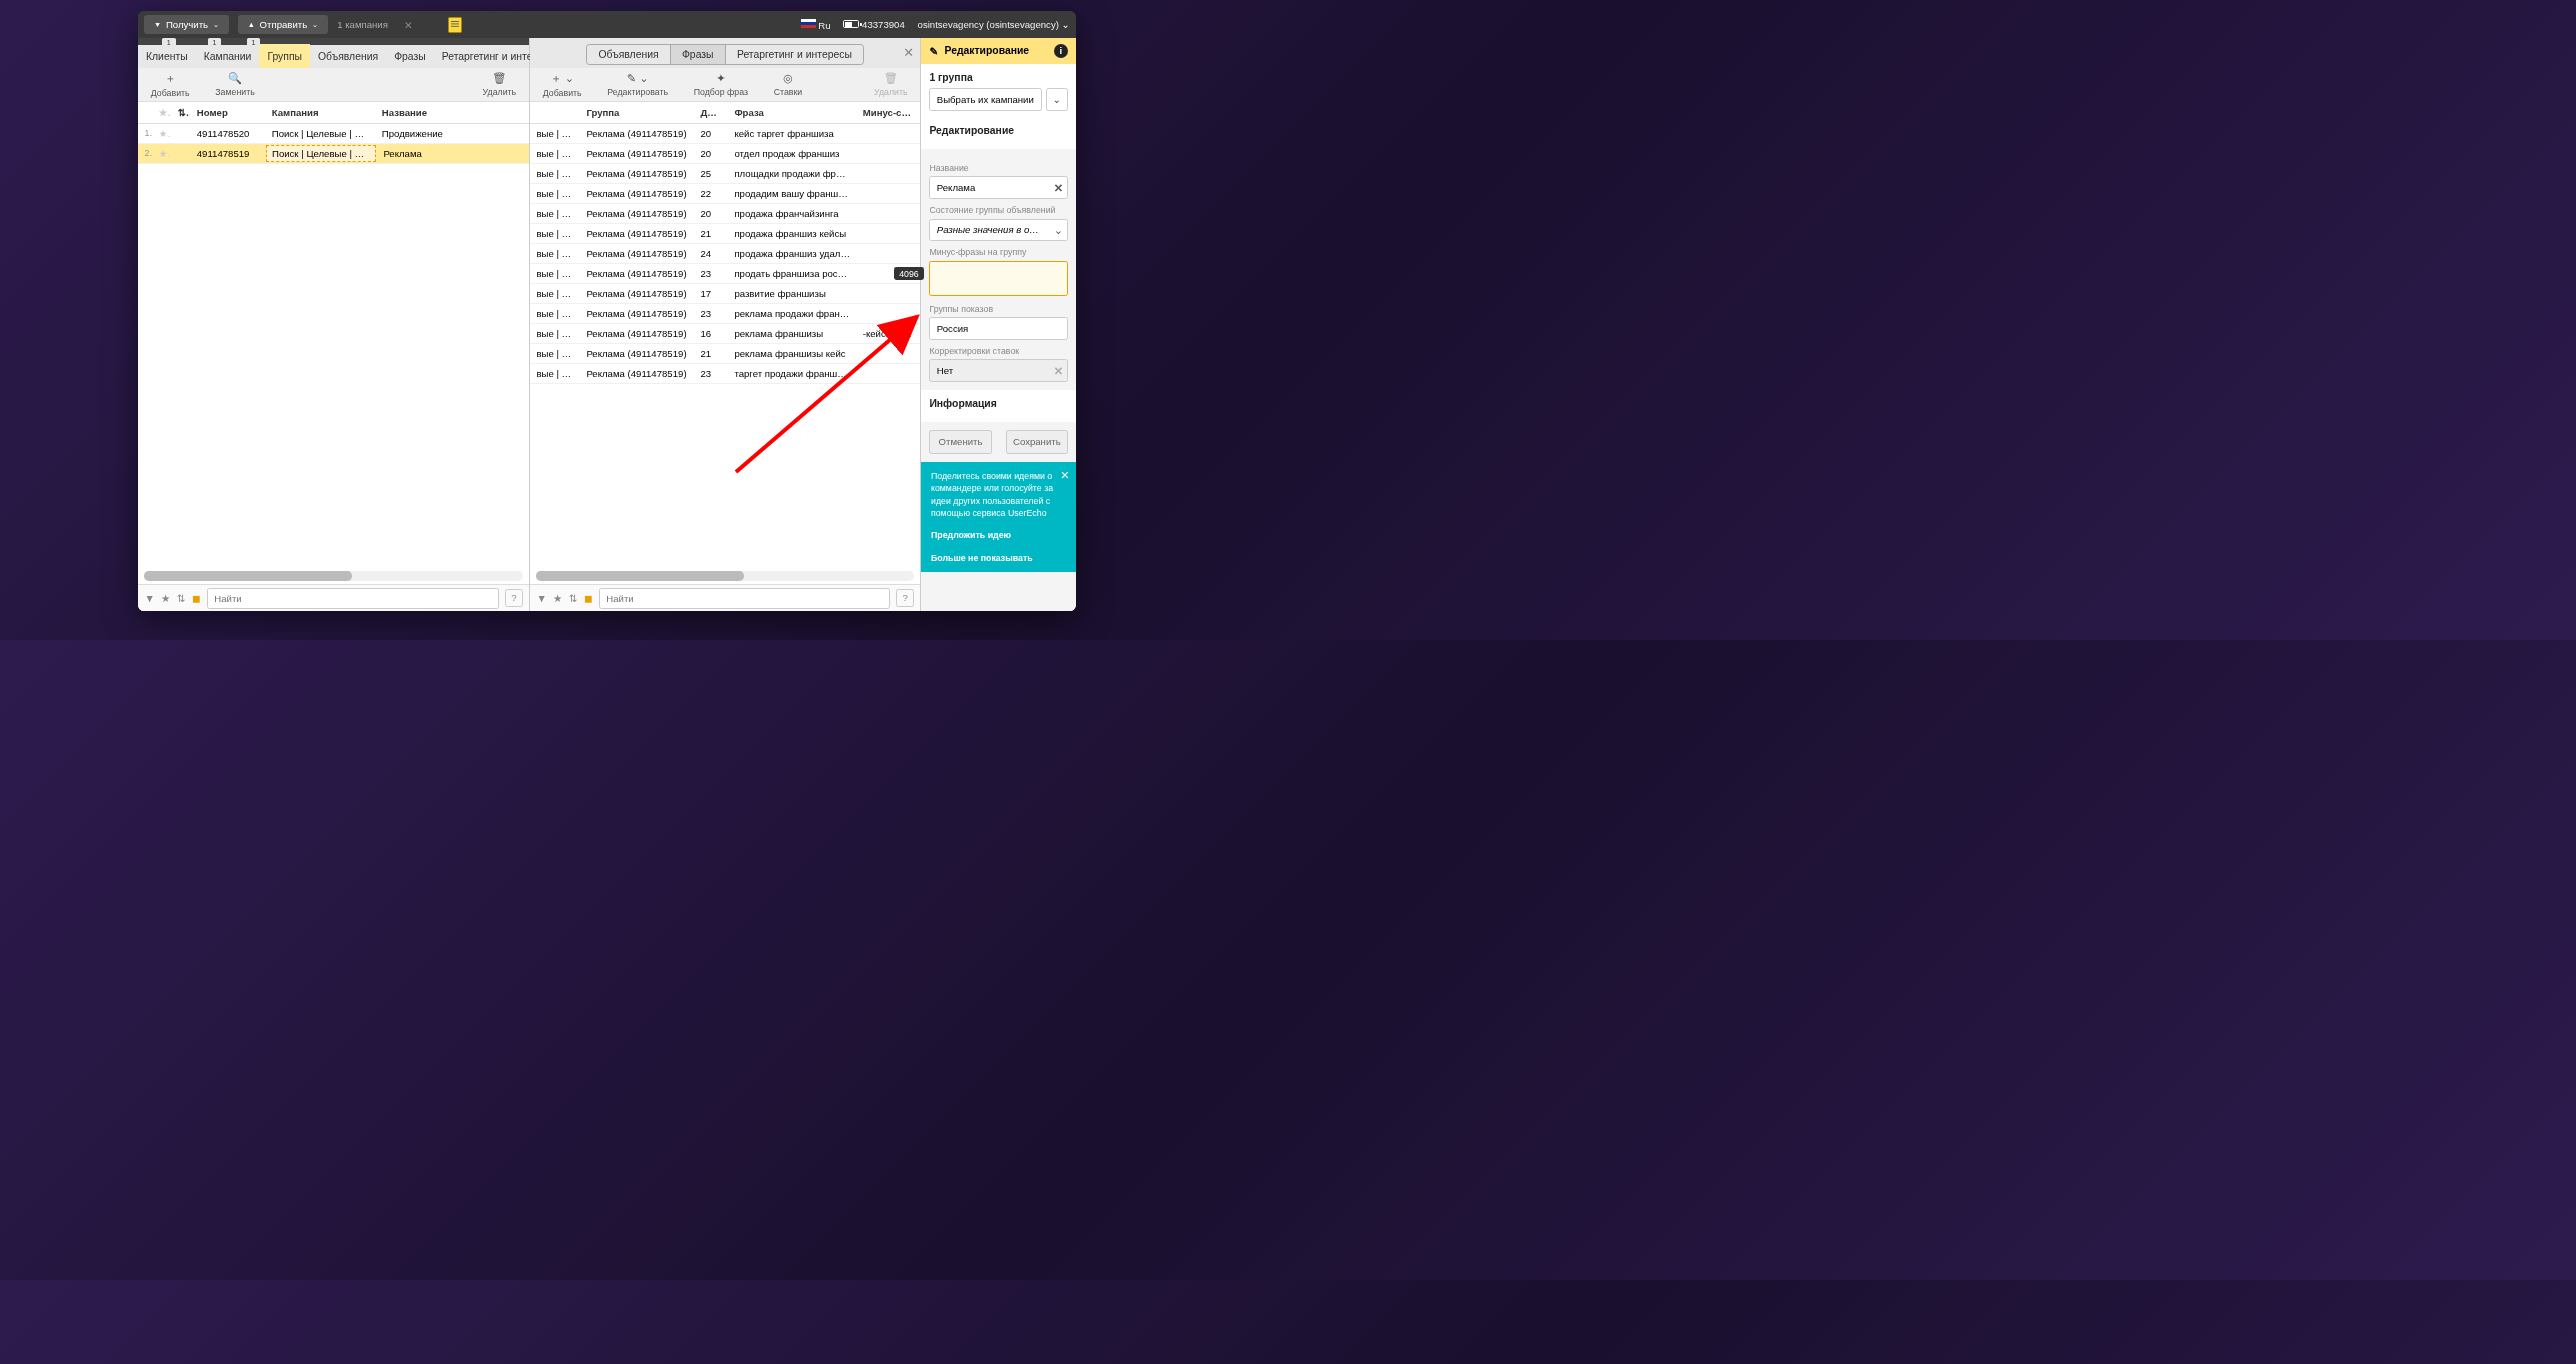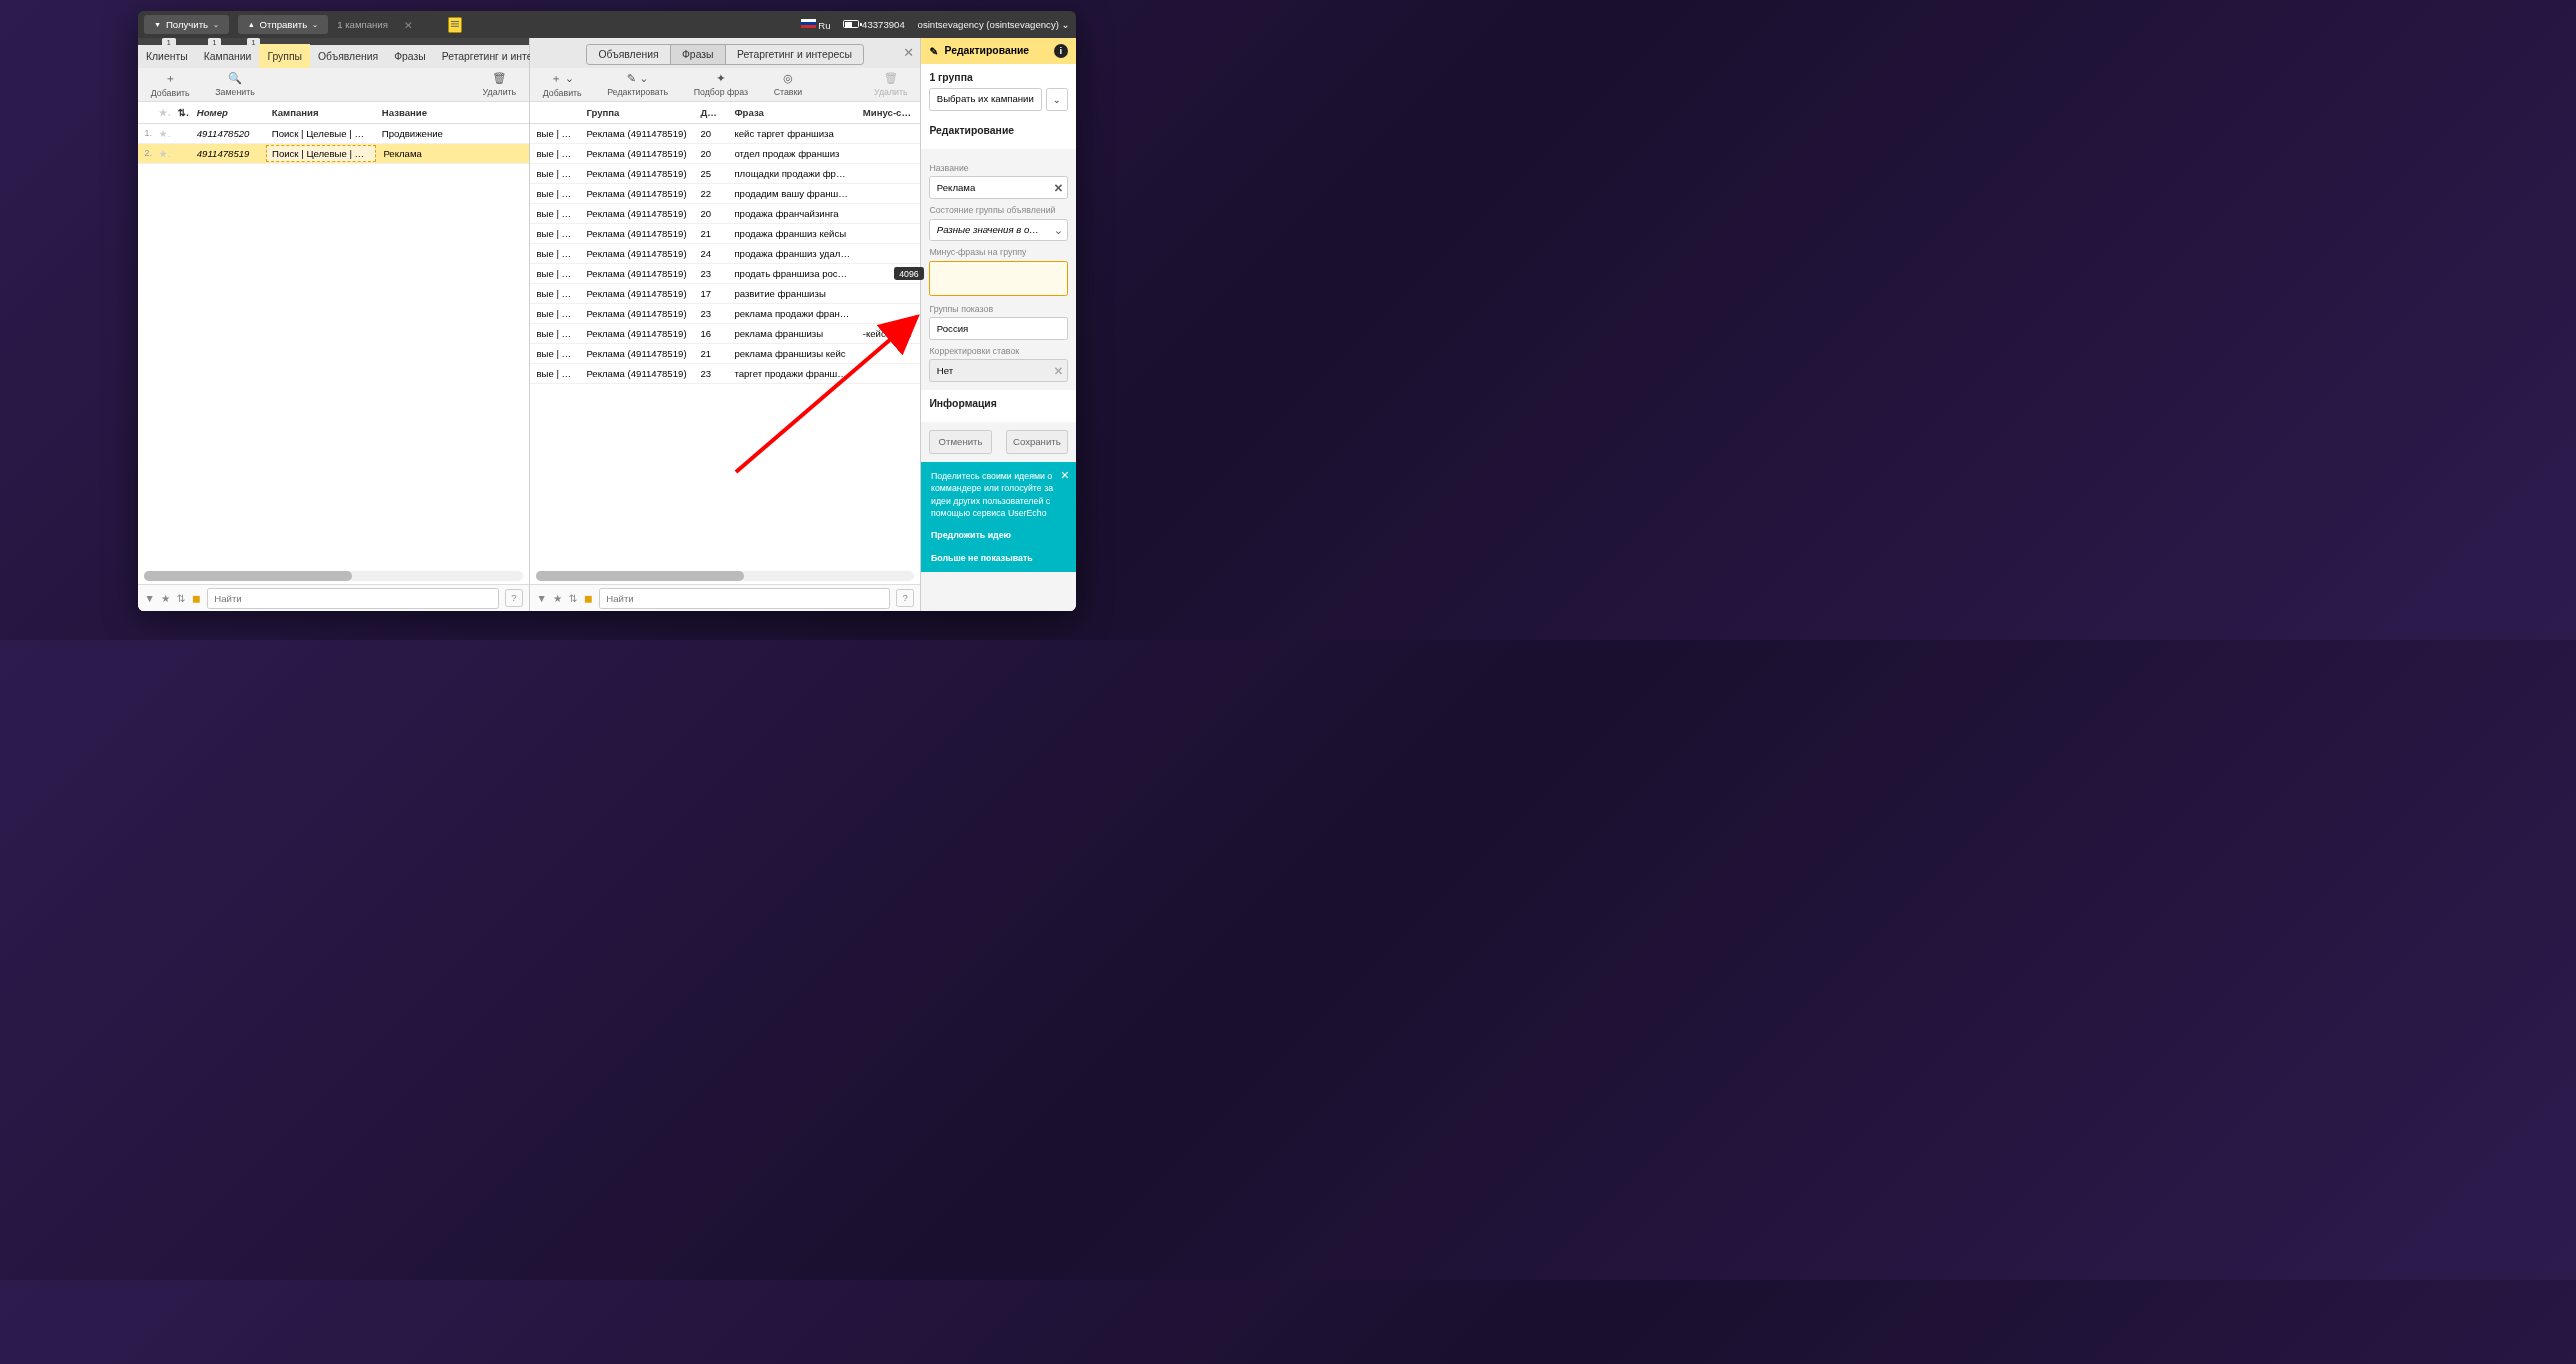--- a/index.html
+++ b/index.html
@@ -50,21 +50,21 @@
 .action-spacer { flex: 1; }
 .table-head { display: flex; background: #fff; border-bottom: 0.8px solid #ddd; font-size: 9.6px; font-weight: 600; color: #333; }
 .th { padding: 4.8px 6.4px; overflow: hidden; text-overflow: ellipsis; white-space: nowrap; }
 .table-body { flex: 1; overflow-y: auto; background: #fff; }
 .tr { display: flex; font-size: 9.6px; border-bottom: 0.8px solid #f0f0f0; }
 .tr.selected { background: #ffeb99; }
 .td { padding: 4px 6.4px; overflow: hidden; text-overflow: ellipsis; white-space: nowrap; }
 .row-num { width: 14.4px; text-align: center; color: #999; font-size: 8.8px; }
 .star-col { width: 19px; text-align: center; color: #ccc; }
 .arrows-col { width: 19px; }
-.col-num { width: 75px; font-style: italic; }
+.col-num { width: 75px; }
 .col-camp { width: 110px; }
 .col-name { flex: 1; }
 .dashed-cell { border: 1.2px dashed #e6a000; background: #fff3d6; margin: 0.8px; padding: 2.4px 4.8px; }
 .col-c1 { width: 50px; }
 .col-c2 { width: 114px; }
 .col-c3 { width: 34px; }
 .col-c4 { flex: 1; }
 .col-c5 { width: 64px; }
 .scrollbar { height: 9.6px; background: #f0f0f0; margin: 3.2px 6.4px; border-radius: 4.8px; position: relative; }
 .scrollbar-thumb { position: absolute; left: 0; width: 55%; height: 100%; background: #bbb; border-radius: 4.8px; }
@@ -72,21 +72,21 @@
 .footer-icon { color: #888; font-size: 10.4px; cursor: pointer; }
 .footer-icon.yellow { color: #e6a000; }
 .search-input { flex: 1; border: 0.8px solid #ccc; padding: 4px 6.4px; font-size: 9.6px; border-radius: 2.4px; }
 .help-btn { width: 17.6px; height: 17.6px; border: 0.8px solid #ccc; border-radius: 2.4px; text-align: center; color: #888; font-size: 9.6px; line-height: 16px; cursor: pointer; }
 .edit-header { background: #ffe380; padding: 5.6px 8px; display: flex; align-items: center; gap: 6.4px; font-size: 10.4px; font-weight: 600; }
 .edit-header .pencil { font-size: 10.4px; }
 .info-badge { width: 14.4px; height: 14.4px; background: #222; color: #fff; border-radius: 50%; text-align: center; font-size: 9.6px; line-height: 14.4px; font-weight: bold; margin-left: auto; }
 .right-section { padding: 8px 8px; font-size: 9.6px; background: #f4f4f4; }
 .right-section.dark { background: #fff; }
 .section-title { font-weight: 600; font-size: 10.4px; margin-bottom: 4.8px; color: #222; }
-.select-row { display: flex; gap: 3.2px; margin-bottom: 6.4px; }
+.select-row { display: flex; gap: 3.2px; margin-bottom: 6.4px; align-items: flex-end; }
 .select-box { flex: 1; background: #fff; border: 0.8px solid #ccc; padding: 4.8px 6.4px; border-radius: 2.4px; font-size: 9.6px; }
 .dropdown-btn { width: 22.4px; border: 0.8px solid #ccc; background: #fff; border-radius: 2.4px; text-align: center; line-height: 21px; color: #555; cursor: pointer; }
 .field-label { color: #888; font-size: 8.8px; margin: 6.4px 0 3.2px; }
 .field-input { width: 100%; border: 0.8px solid #ccc; padding: 4.8px 17.6px 4.8px 6.4px; font-size: 9.6px; border-radius: 2.4px; position: relative; background: #fff;}
 .field-wrap { position: relative; }
 .field-clear { position: absolute; right: 4.8px; top: 50%; transform: translateY(-50%); font-size: 11.2px; color: #555; font-weight: bold; cursor: pointer; }
 .textarea-box { width: 100%; height: 35px; border: 1.2px solid #e6a000; background: #fffbea; border-radius: 2.4px; resize: none; padding: 3.2px; font-size: 9.6px; }
 .counter-tip { position: absolute; left: -35px; top: 6.4px; background: #333; color: #fff; font-size: 8.8px; padding: 1.6px 4.8px; border-radius: 2.4px; }
 .counter-tip::after { content: ''; position: absolute; right: -4px; top: 50%; transform: translateY(-50%); border: 4px solid transparent; border-left-color: #333; }
 .btn-row { display: flex; gap: 14px; padding: 8px; background: #f4f4f4; }

